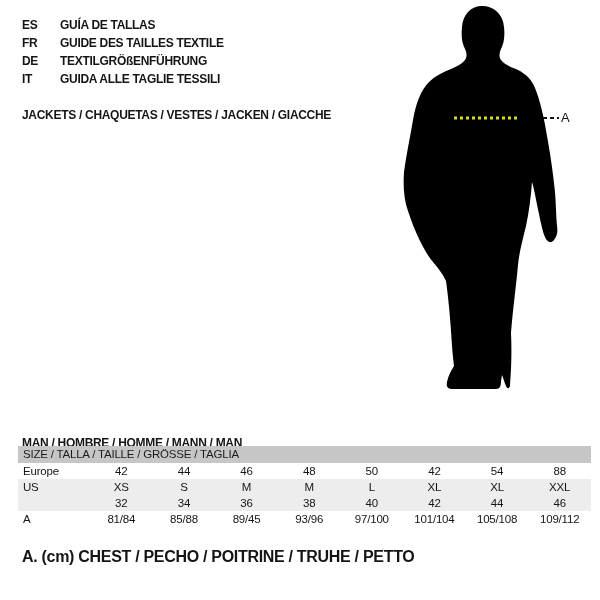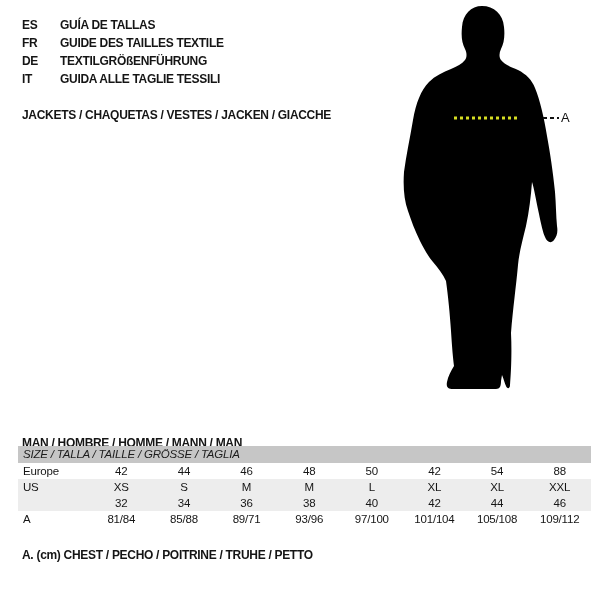--- a/index.html
+++ b/index.html
@@ -18,28 +18,28 @@
   
   .figure{position:absolute;left:402px;top:4px;width:170px;height:390px;}
   .figure svg{display:block;}
   .measure-label{position:absolute;left:561px;top:110px;font-size:13px;letter-spacing:-0.2px;color:#111;}
 
   
   .section-title{position:absolute;left:22px;top:436px;font-weight:bold;font-size:12px;letter-spacing:-0.3px;}
 
   
   .size-table{position:absolute;left:18px;top:446px;width:573px;font-size:11.5px;letter-spacing:-0.2px;}
-  .table-header{height:17px;line-height:17px;background:#c6c6c6;color:#1c1c1c;padding-left:5px;font-style:italic;}
+  .table-header{height:17px;line-height:17px;background:#c6c6c6;color:#1c1c1c;padding-left:5px;}
   .t-row{display:flex;height:16px;line-height:16px;}
   .t-row.shaded{background:#ededed;}
   .t-label{width:72px;padding-left:5px;box-sizing:border-box;}
   .t-cell{flex:1;text-align:center;}
 
   
-  .footnote{position:absolute;left:22px;top:548px;font-weight:bold;font-size:12px;letter-spacing:-0.3px;}
+  .footnote{position:absolute;left:22px;top:548px;font-weight:bold;font-size:16px;letter-spacing:-0.3px;}
 </style>
 </head>
 <body>
 
 <div class="canvas">
 
   <div class="lang-list">
     <div class="lang-row">
       <span class="lang-code">ES</span>
       <span class="lang-label">GUÍA DE TALLAS</span>
@@ -147,21 +147,21 @@
       <span class="t-cell">40</span>
       <span class="t-cell">42</span>
       <span class="t-cell">44</span>
       <span class="t-cell">46</span>
     </div>
 
     <div class="t-row">
       <span class="t-label">A</span>
       <span class="t-cell">81/84</span>
       <span class="t-cell">85/88</span>
-      <span class="t-cell">89/71</span>
+      <span class="t-cell">89/45</span>
       <span class="t-cell">93/96</span>
       <span class="t-cell">97/100</span>
       <span class="t-cell">101/104</span>
       <span class="t-cell">105/108</span>
       <span class="t-cell">109/112</span>
     </div>
   </div>
 
   <div class="footnote">A. (cm) CHEST / PECHO / POITRINE / TRUHE / PETTO</div>
 

